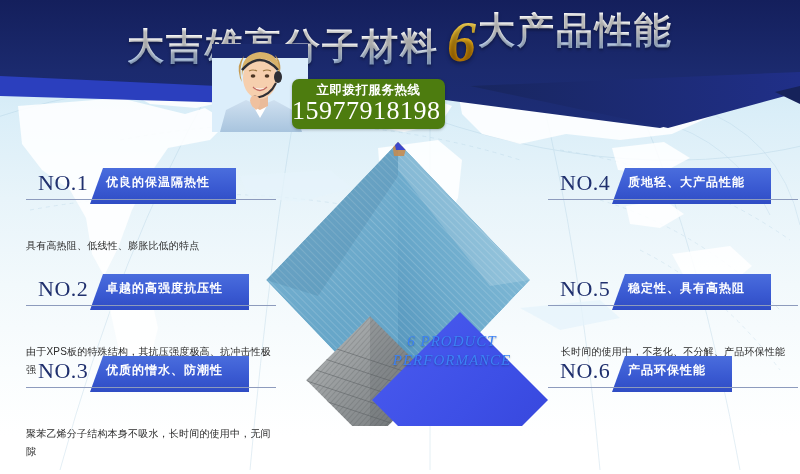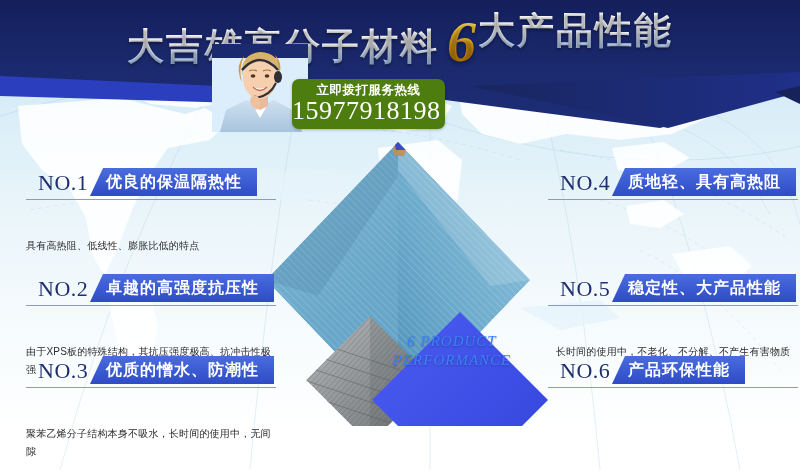--- a/index.html
+++ b/index.html
@@ -174,25 +174,25 @@
     font-family: "Liberation Serif", "DejaVu Serif", serif;
     font-size: 22px;
     line-height: 28px;
     color: #20306e;
     letter-spacing: .5px;
     margin-left: 12px;
   }
   .feature .banner {
     position: absolute;
     left: 64px; top: 0;
-    height: 28px;
-    padding: 0 15px 0 16px;
+    height: 36px;
+    padding: 0 26px 0 16px;
     background: linear-gradient(180deg,#4a6ddd 0%,#3a5ad2 55%,#2f4cc4 100%);
     color: #ffffff;
-    font-size: 16px;
+    font-size: 12px;
     font-weight: bold;
     line-height: 28px;
     letter-spacing: 1px;
     white-space: nowrap;
     clip-path: polygon(13px 0, 100% 0, 100% 100%, 0 100%);
   }
   .feature .rule {
     position: absolute;
     left: 0; top: 31px;
     width: 100%;
@@ -444,32 +444,32 @@
       <span class="no">NO.3</span>
       <span class="banner">优质的憎水、防潮性</span>
       <span class="rule"></span>
     </div>
     <div class="desc">聚苯乙烯分子结构本身不吸水，长时间的使用中，无间隙</div>
   </div>
 
   <div class="feature col-right row1">
     <div class="head">
       <span class="no">NO.4</span>
-      <span class="banner">质地轻、具有高热阻</span>
+      <span class="banner">质地轻、大产品性能</span>
       <span class="rule"></span>
     </div>
   </div>
 
   <div class="feature col-right row2">
     <div class="head">
       <span class="no">NO.5</span>
-      <span class="banner">稳定性、大产品性能</span>
-      <span class="rule"></span>
-    </div>
-    <div class="desc">长时间的使用中，不老化、不分解、不产生有害物质</div>
+      <span class="banner">稳定性、具有高热阻</span>
+      <span class="rule"></span>
+    </div>
+    <div class="desc">长时间的使用中，不老化、不分解、产品环保性能</div>
   </div>
 
   <div class="feature col-right row3">
     <div class="head">
       <span class="no">NO.6</span>
       <span class="banner">产品环保性能</span>
       <span class="rule"></span>
     </div>
   </div>
 

